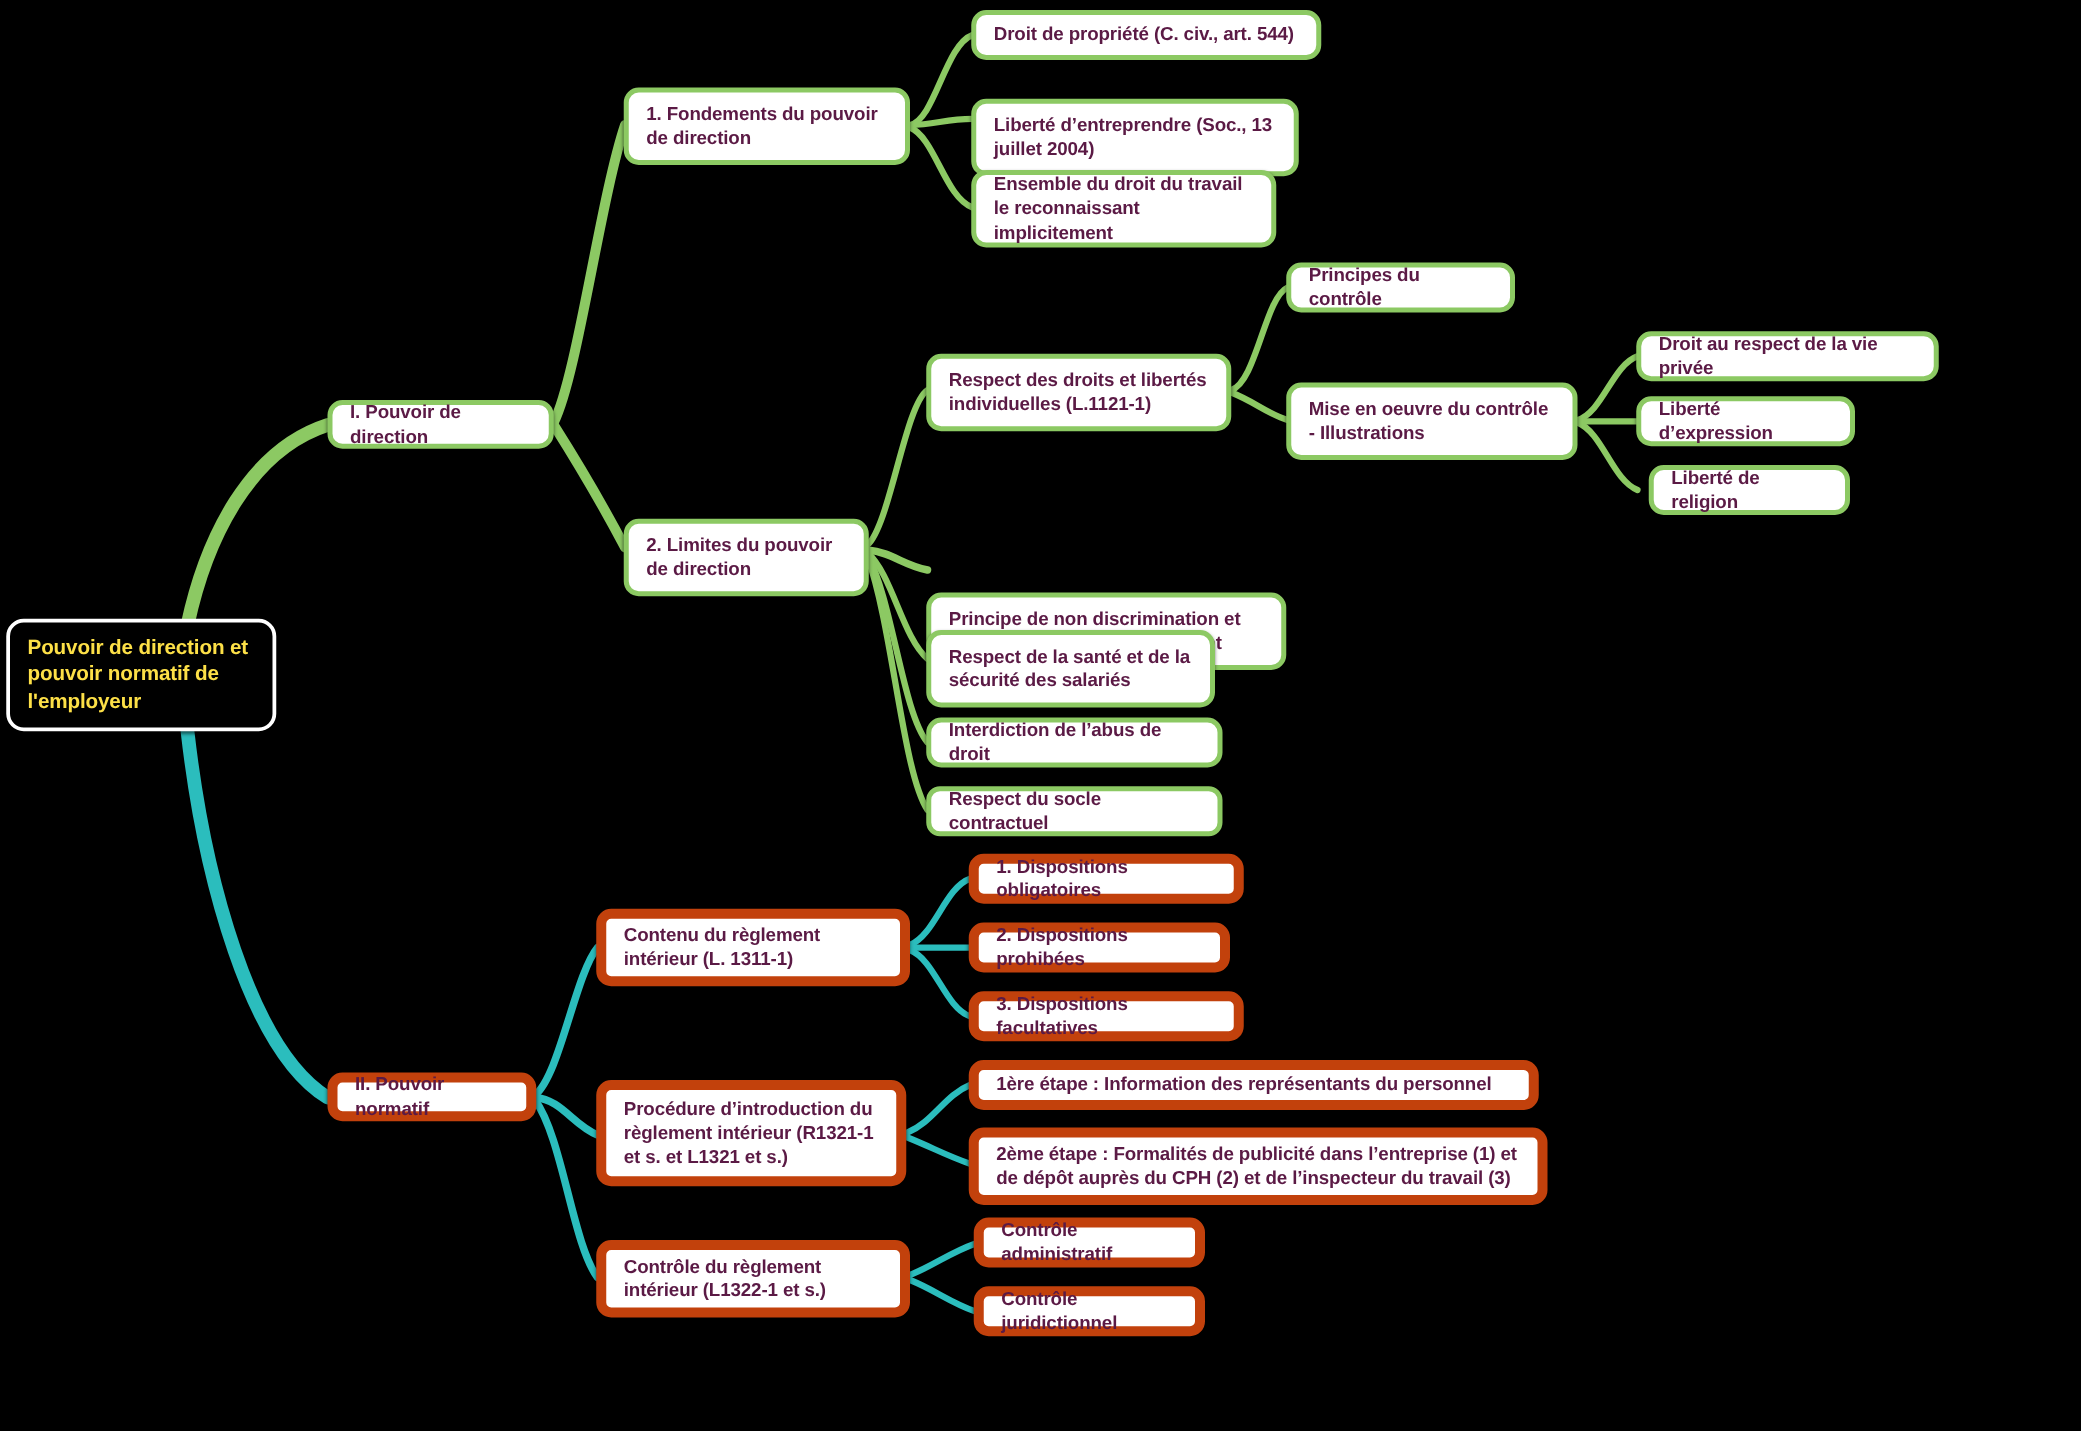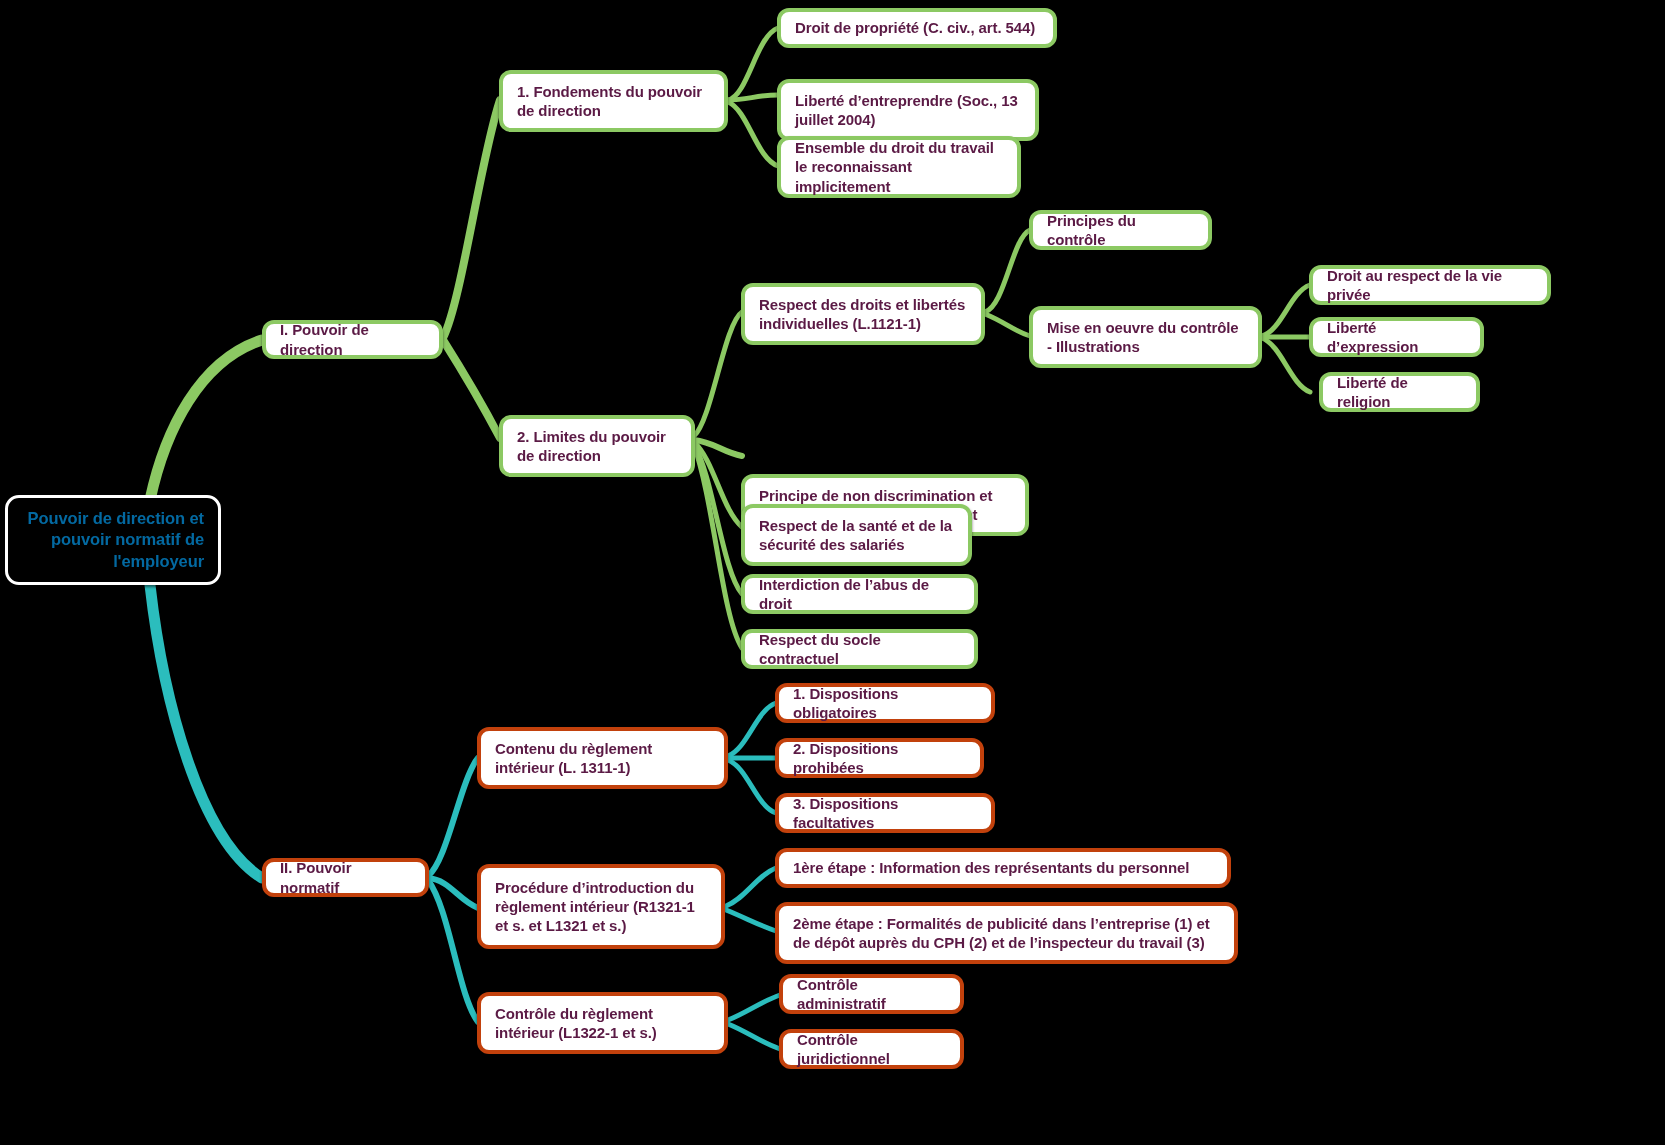--- a/index.html
+++ b/index.html
@@ -31,38 +31,38 @@
     line-height: 1.28;
     letter-spacing: -0.1px;
     box-shadow: 0 2px 3px rgba(0,0,0,0.55);
   }
   .node .label { display: block; width: 100%; }
 
   
   .node.root {
     background: #000000;
     border: 3px solid #ffffff;
-    color: #0369a1;
+    color: #fde047;
     border-radius: 14px;
-    text-align: right;
+    text-align: left;
     font-size: 16.5px;
     justify-content: center;
   }
 
   
   .node.green {
     background: #ffffff;
     border: 4px solid #8CC963;
     color: #5B1A45;
     font-size: 15px;
   }
   
   .node.teal {
     background: #ffffff;
-    border: 4px solid #c2410c;
+    border: 8px solid #c2410c;
     color: #5B1A45;
     font-size: 15px;
   }
 </style>
 </head>
 <body>
 
 <div id="canvas">
 
   <svg class="links" viewBox="0 0 1665 1145">

